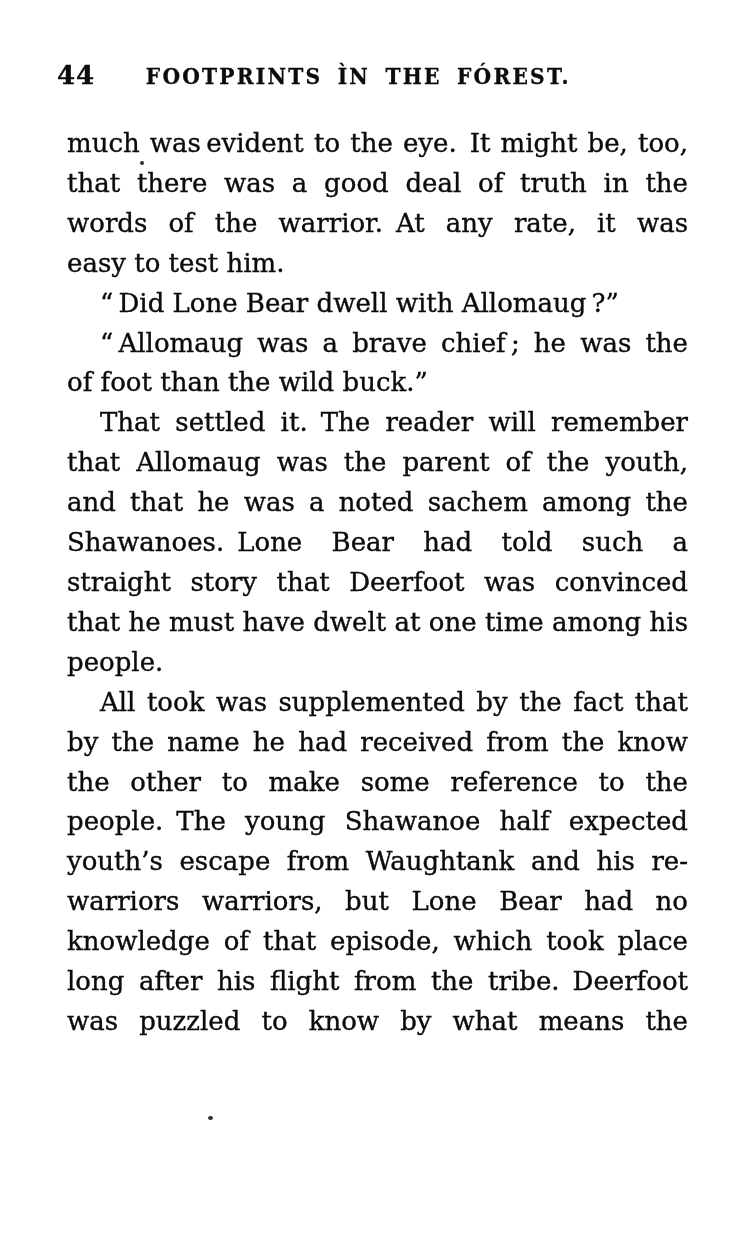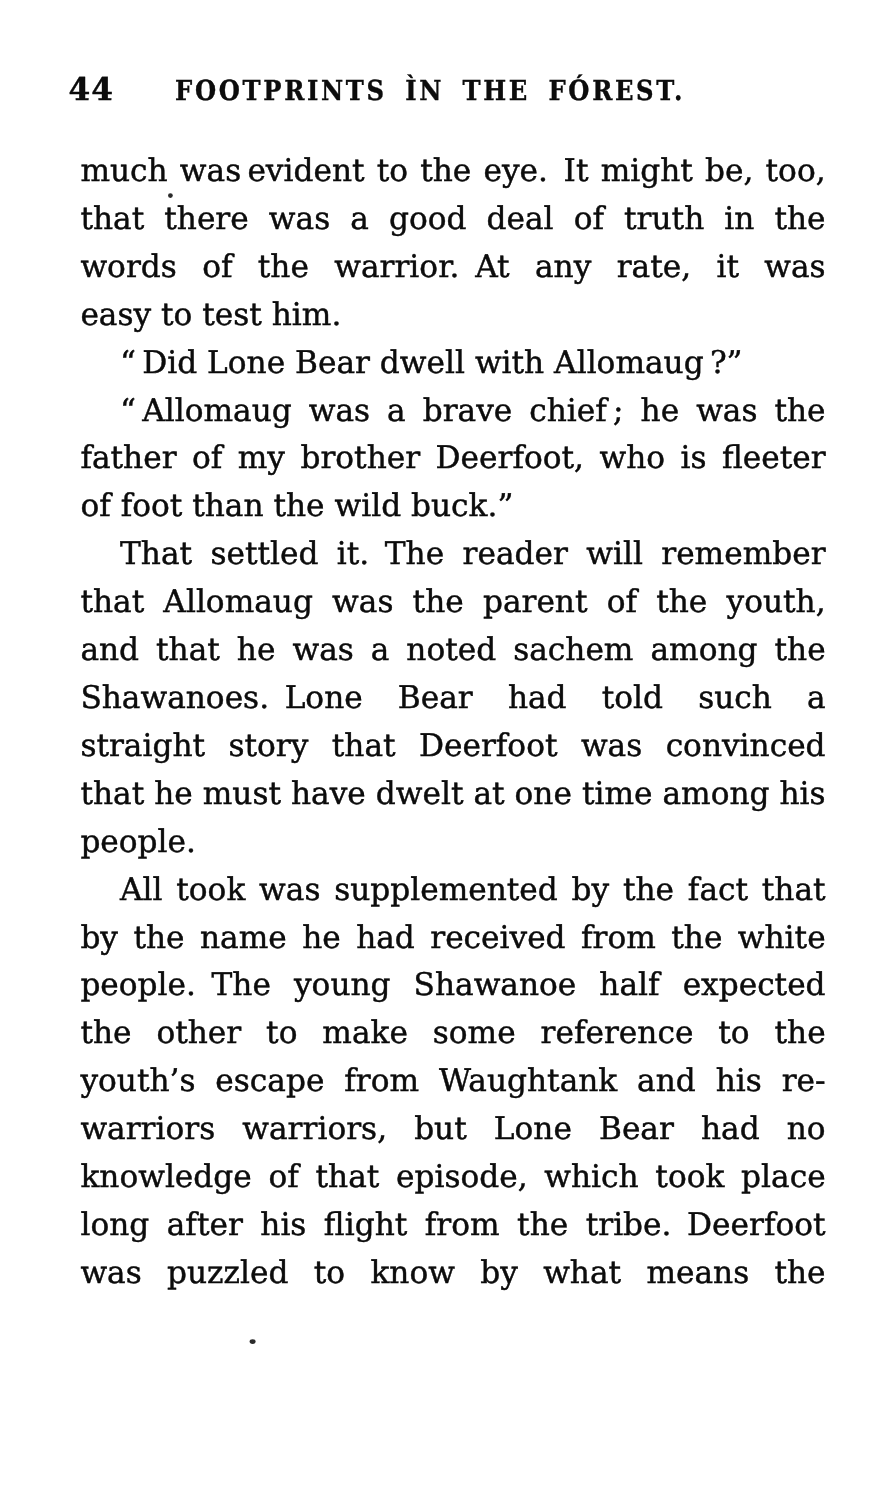--- a/index.html
+++ b/index.html
@@ -102,37 +102,36 @@
         <div class="line">much was evident to the eye. It might be, too,</div>
         <div class="line">that there was a good deal of truth in the</div>
         <div class="line">words of the warrior. At any rate, it was</div>
         <div class="line last">easy to test him.</div>
       </div>
       <div class="paragraph">
         <div class="line last indent">“ Did Lone Bear dwell with Allomaug ?”</div>
       </div>
       <div class="paragraph">
         <div class="line indent">“ Allomaug was a brave chief ; he was the</div>
-        <div class="line">father of my brother Deerfoot, who is fleeter</div>
         <div class="line last">of foot than the wild buck.”</div>
       </div>
       <div class="paragraph">
         <div class="line indent">That settled it. The reader will remember</div>
         <div class="line">that Allomaug was the parent of the youth,</div>
         <div class="line">and that he was a noted sachem among the</div>
         <div class="line">Shawanoes. Lone Bear had told such a</div>
         <div class="line">straight story that Deerfoot was convinced</div>
         <div class="line">that he must have dwelt at one time among his</div>
         <div class="line last">people.</div>
       </div>
       <div class="paragraph">
         <div class="line indent">All took was supplemented by the fact that</div>
-        <div class="line">by the name he had received from the white</div>
+        <div class="line">by the name he had received from the know</div>
+        <div class="line">the other to make some reference to the</div>
         <div class="line">people. The young Shawanoe half expected</div>
-        <div class="line">the other to make some reference to the</div>
         <div class="line">youth’s escape from Waughtank and his re-</div>
         <div class="line">warriors warriors, but Lone Bear had no</div>
         <div class="line">knowledge of that episode, which took place</div>
         <div class="line">long after his flight from the tribe. Deerfoot</div>
         <div class="line">was puzzled to know by what means the</div>
       </div>
     </div>
 
   <div class="ink-speck speck-1"></div>
   <div class="ink-speck speck-2"></div>

